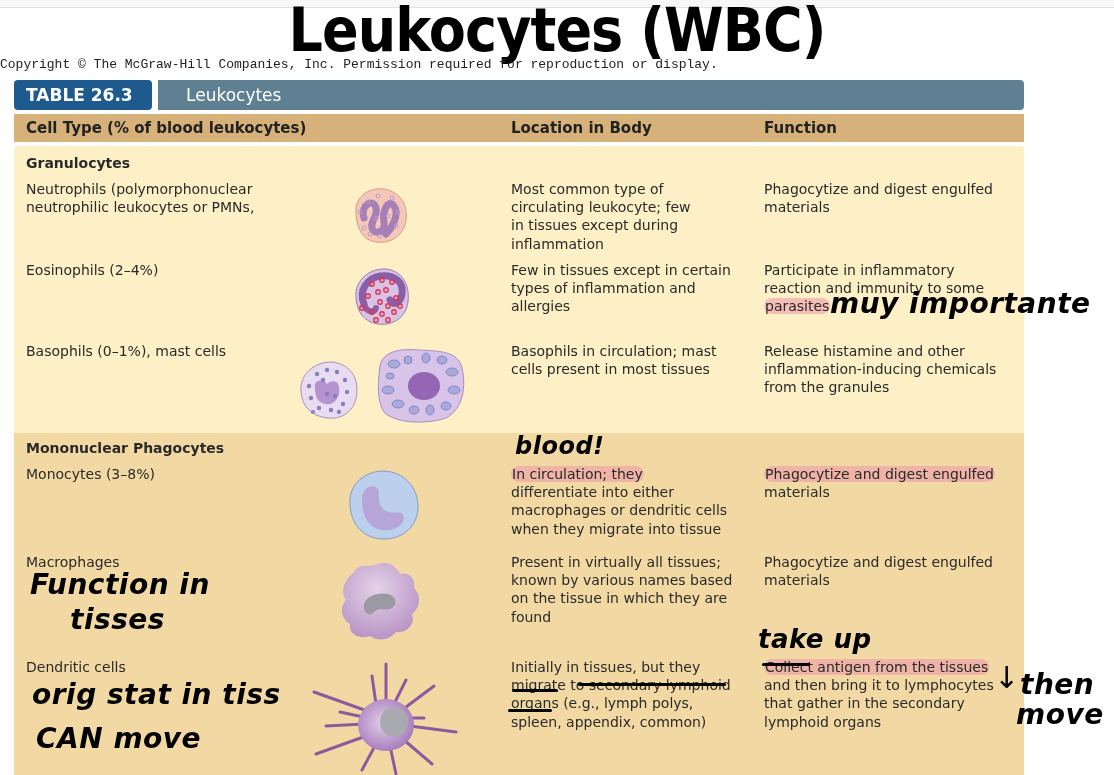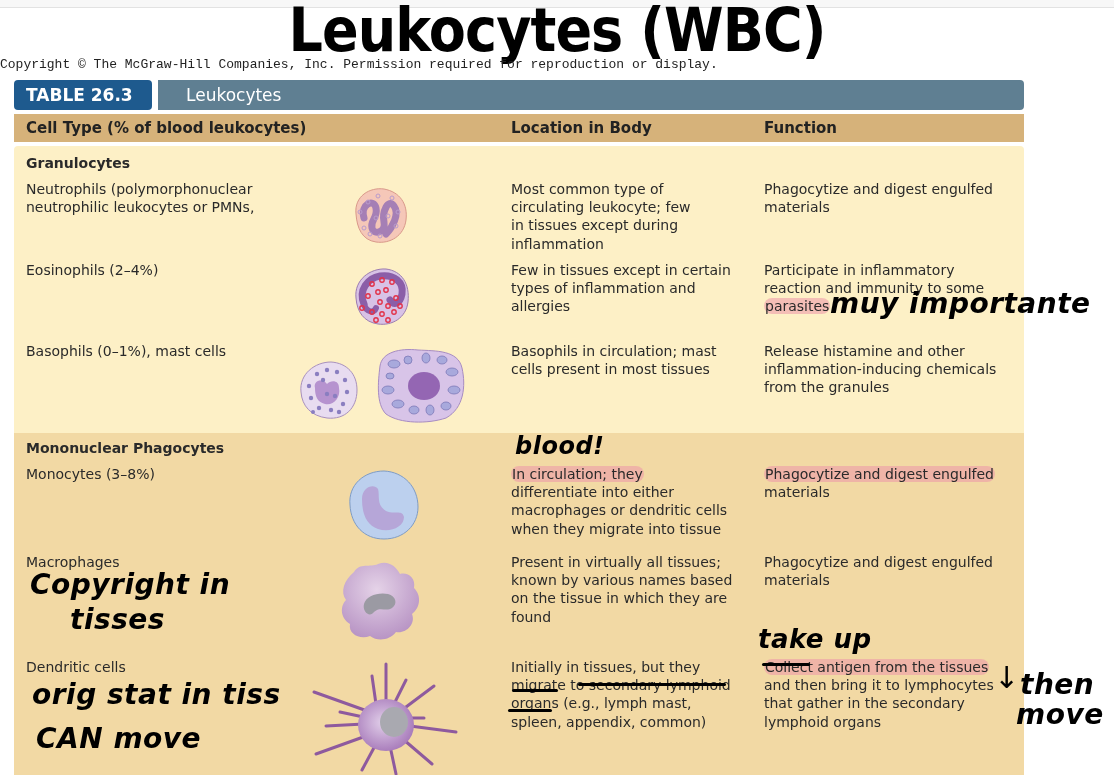--- a/index.html
+++ b/index.html
@@ -173,21 +173,21 @@
   <div>macrophages or dendritic cells</div>
   <div>when they migrate into tissue</div>
 </div>
 <div class="hw" style="left:515px;top:432px;font-size:24px">blood!</div>
 <div class="txt" style="left:764px;top:465px">
   <div><span class="hl">Phagocytize and digest engulfed</span></div>
   <div>materials</div>
 </div>
 
 <div class="txt" style="left:26px;top:553px">Macrophages</div>
-<div class="hw" style="left:30px;top:568px;font-size:28px">Copyright in</div>
+<div class="hw" style="left:30px;top:568px;font-size:28px">Function in</div>
 <div class="hw" style="left:70px;top:603px;font-size:28px">tisses</div>
 <svg style="left:334px;top:558px" width="94" height="86" viewBox="0 0 94 86">
   <defs>
     <radialGradient id="macg" cx="0.45" cy="0.35" r="0.7">
       <stop offset="0" stop-color="#e5d3e8"></stop>
         <stop offset="1" stop-color="#b590c2"></stop>
     </radialGradient>
   </defs>
   <path d="M20 14 C26 4 36 10 44 6 C54 2 62 8 66 16 C74 14 82 20 80 30 C88 38 86 50 78 56 C82 66 72 76 62 74 C56 82 44 84 36 78 C26 82 14 76 16 66 C6 60 6 48 12 42 C6 34 10 22 20 14Z" fill="url(#macg)"></path>
   <path d="M30 46 C32 38 44 34 54 36 C62 38 64 46 58 50 C52 54 46 48 40 54 C36 60 28 54 30 46Z" fill="#9b9aa3"></path>
@@ -227,21 +227,21 @@
     <path d="M58 62 L20 64"></path>
       <path d="M100 56 L118 56"></path>
       <path d="M62 56 L34 50"></path>
   </g>
   <ellipse cx="80" cy="63" rx="28" ry="26" fill="url(#dcg)"></ellipse>
   <ellipse cx="88" cy="60" rx="14" ry="15" fill="#a9a9b0"></ellipse>
 </svg>
 <div class="txt" style="left:511px;top:658px">
   <div>Initially in tissues, but they</div>
   <div>migrate to secondary lymphoid</div>
-  <div>organs (e.g., lymph mast,</div>
+  <div>organs (e.g., lymph polys,</div>
   <div>spleen, appendix, common)</div>
 </div>
 <div class="strike" style="left:512px;top:689px;width:46px"></div>
 <div class="strike" style="left:578px;top:683px;width:148px"></div>
 <div class="strike" style="left:508px;top:709px;width:44px"></div>
 
 <div class="txt" style="left:764px;top:658px">
   <div><span class="hl">Collect antigen from the tissues</span></div>
   <div>and then bring it to lymphocytes</div>
   <div>that gather in the secondary</div>

